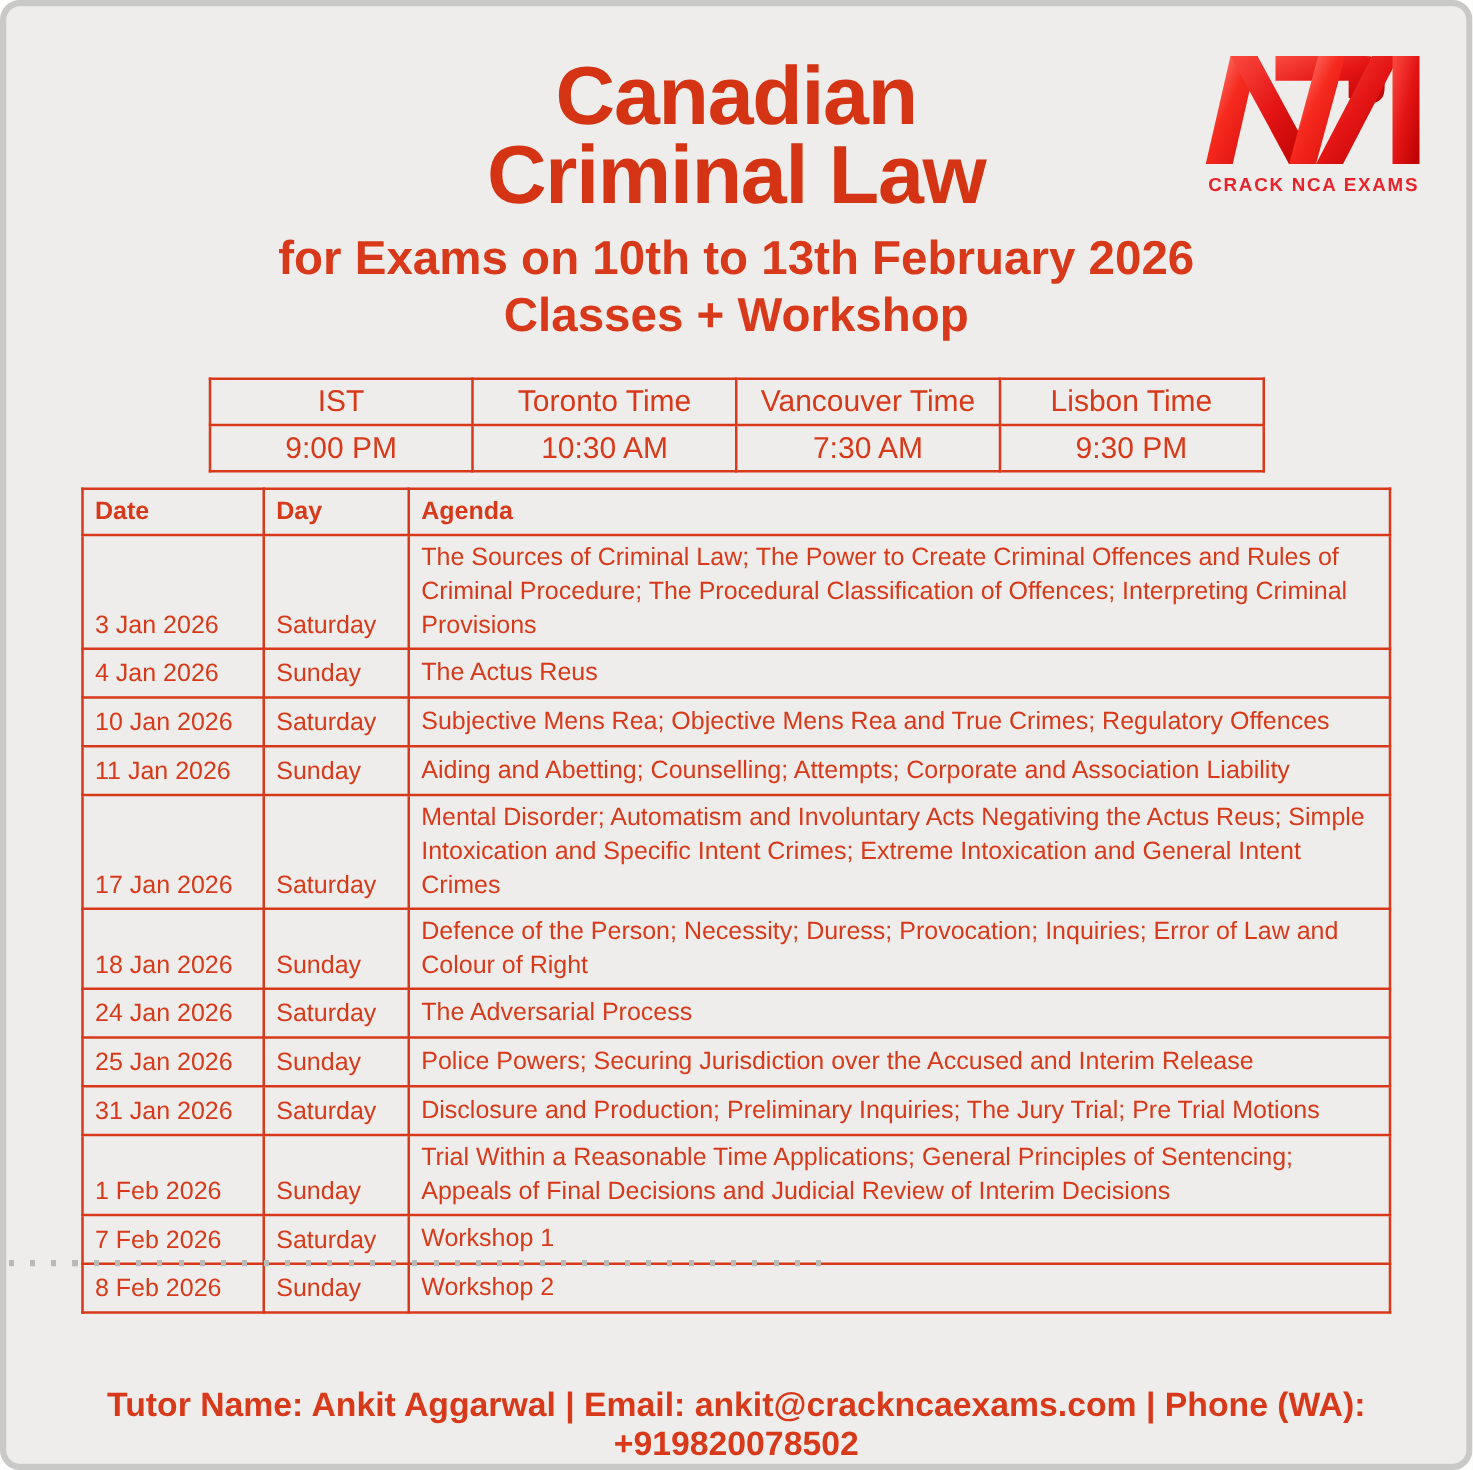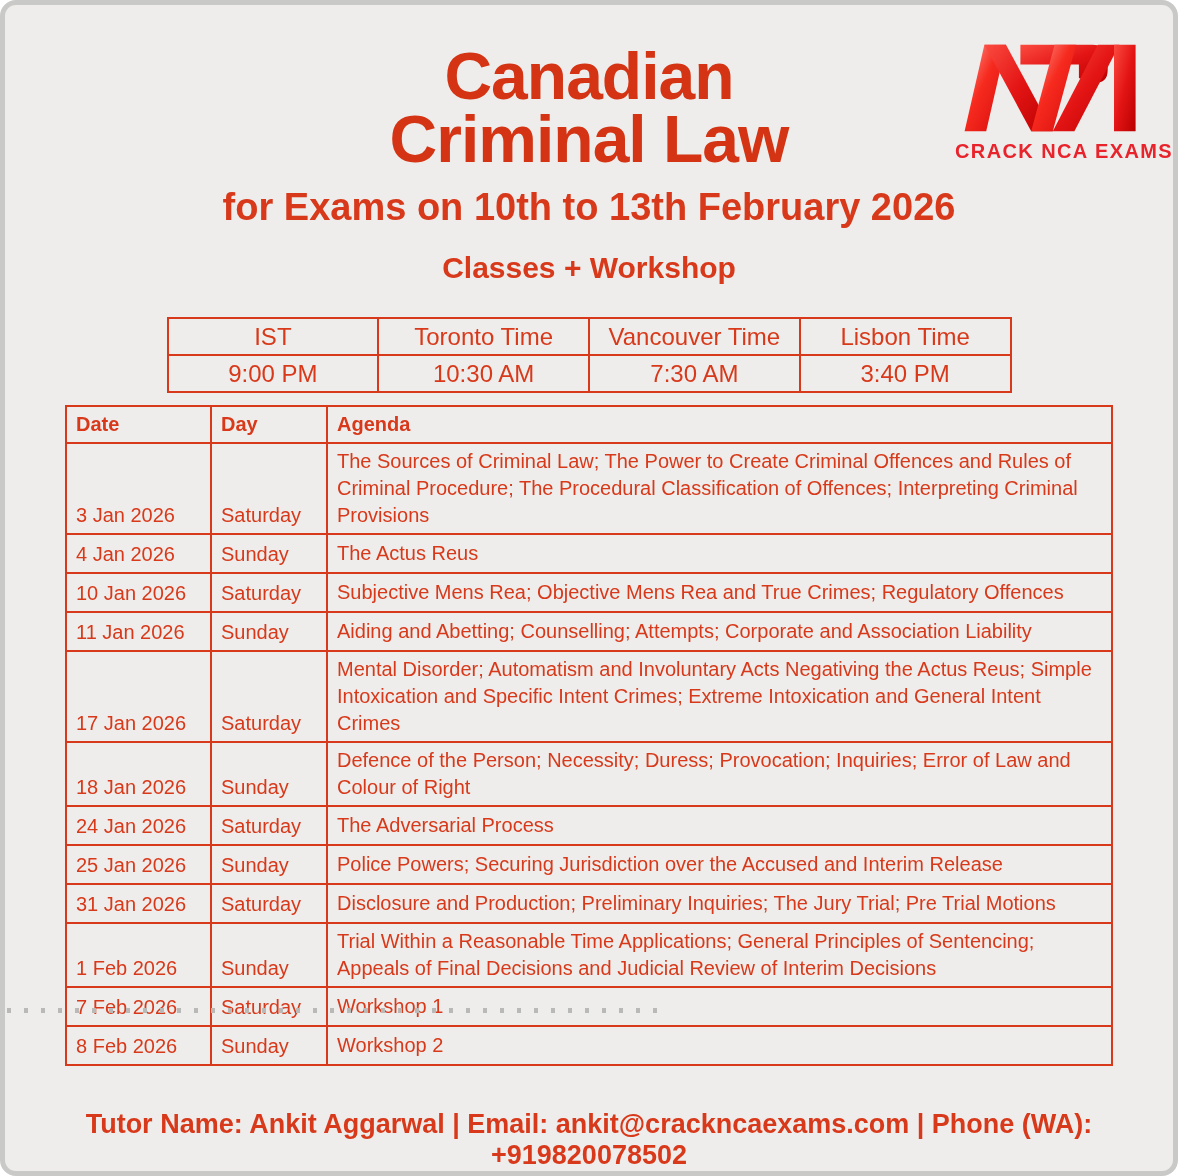--- a/index.html
+++ b/index.html
@@ -13,27 +13,27 @@
     overflow:hidden;
     color:#d8391a;
   }
   
   .head{ text-align:center; padding-top:40px; }
   .title-line{
     font-size:66px; font-weight:800; line-height:63px;
     letter-spacing:-1px; color:#d43413;
   }
   .subtitle{ margin-top:15px; font-size:38px; font-weight:600; line-height:42px;}
-  .subtitle2{ font-size:30px; font-weight:600; line-height:46px; margin-top:17px;}
+  .subtitle2{ font-size:38px; font-weight:600; line-height:46px; margin-top:2px;}
 
   
   .logo{ position:absolute; top:36px; right:26px; width:192px; text-align:center;}
   .logo svg{ display:block; margin:0 auto; }
   .logo-caption{
-    margin-top:5px; font-size:20px; font-weight:800;
+    margin-top:5px; font-size:15px; font-weight:800;
     letter-spacing:1.4px; color:#e8232b; white-space:nowrap;
   }
 
   
   table{ border-collapse:collapse; }
   .tz-table{ margin:26px auto 0; width:845px; table-layout:fixed; }
   .tz-table th,.tz-table td{
     border:2px solid #d8391a; height:35px; text-align:center;
     font-size:24px; font-weight:500; color:#d8391a; padding:0;
   }
@@ -107,21 +107,21 @@
           <th>Toronto Time</th>
           <th>Vancouver Time</th>
           <th>Lisbon Time</th>
         </tr>
     </thead>
     <tbody>
       <tr>
           <td>9:00 PM</td>
           <td>10:30 AM</td>
           <td>7:30 AM</td>
-          <td>3:40 PM</td>
+          <td>9:30 PM</td>
         </tr>
     </tbody>
   </table>
 
   <table class="schedule">
     <colgroup>
         <col class="col-date">
         <col class="col-day">
         <col>
       </colgroup>

